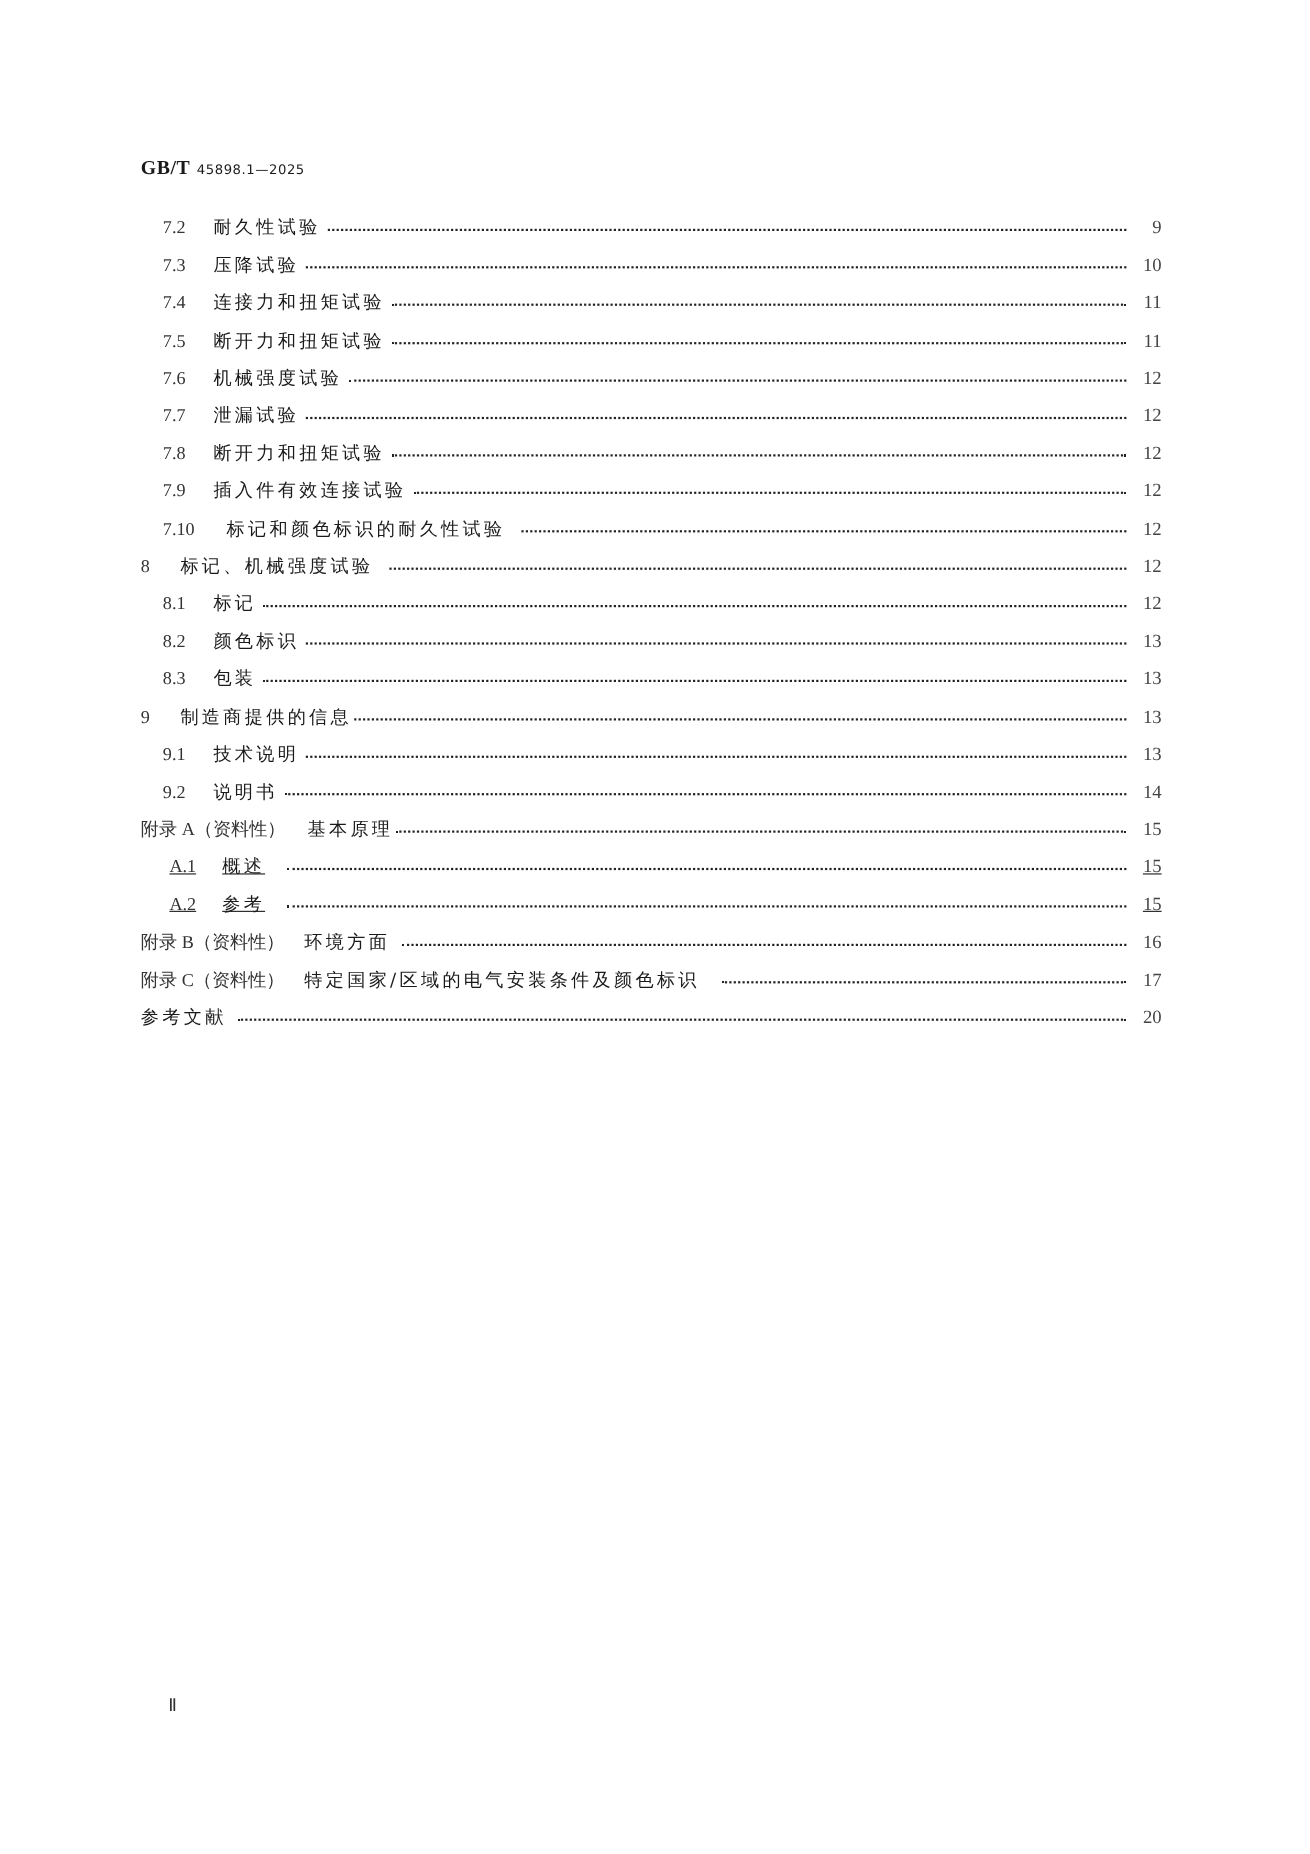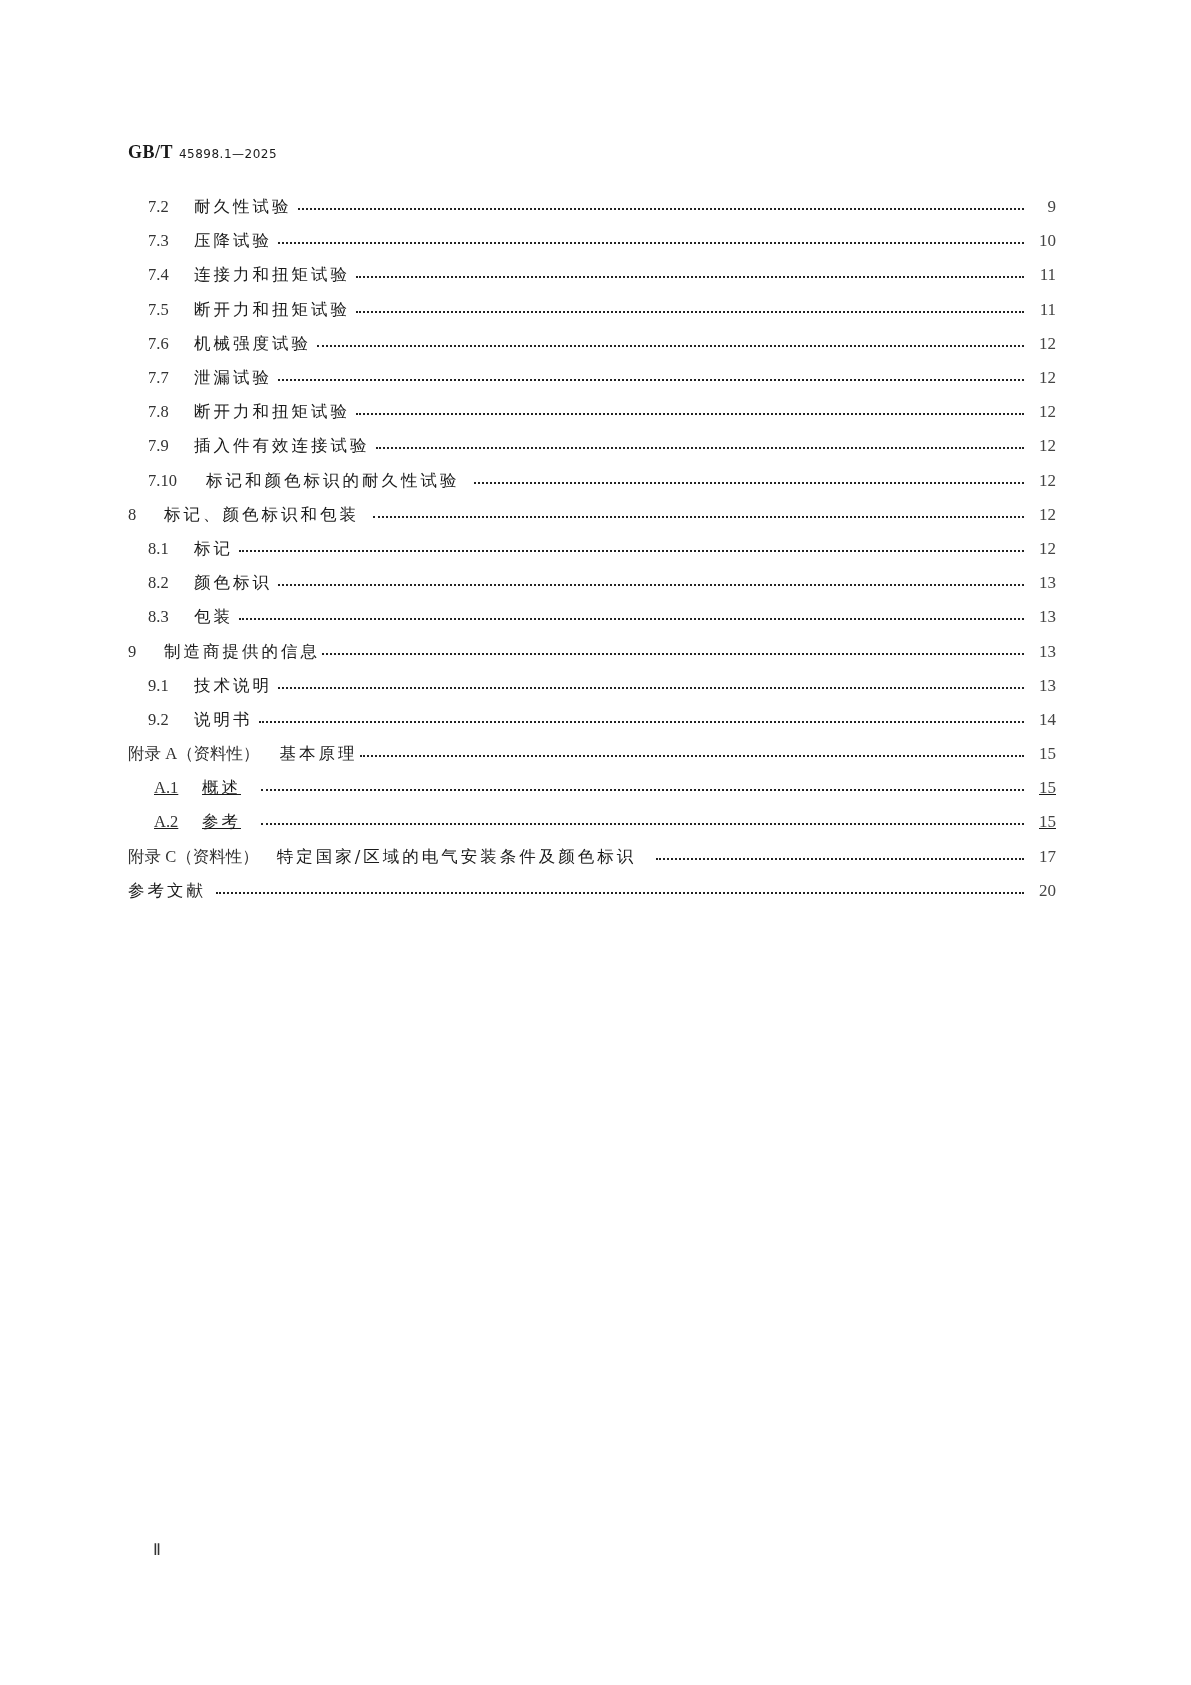--- a/index.html
+++ b/index.html
@@ -80,21 +80,21 @@
       <span class="page">12</span>
     </div>
   <div class="row lvl2">
       <span class="no" style="width:58px">7.10</span>
       <span class="title">标记和颜色标识的耐久性试验</span>
       <span class="leader" style="margin-left:14px"></span>
       <span class="page">12</span>
     </div>
   <div class="row lvl1">
       <span class="no">8</span>
-      <span class="title">标记、颜色标识和包装</span>
+      <span class="title">标记、机械强度试验</span>
       <span class="leader" style="margin-left:14px"></span>
       <span class="page">12</span>
     </div>
   <div class="row lvl2">
       <span class="no">8.1</span>
       <span class="title">标记</span>
       <span class="leader"></span>
       <span class="page">12</span>
     </div>
   <div class="row lvl2">
@@ -139,20 +139,26 @@
       <span class="leader" style="margin-left:20px"></span>
       <span class="page">15</span>
     </div>
   <div class="row lvlA">
       <span class="no">A.2</span>
       <span class="title">参考</span>
       <span class="leader" style="margin-left:20px"></span>
       <span class="page">15</span>
     </div>
   <div class="row lvl0">
+      <span class="no" style="margin-right:18px">附录 B（资料性）</span>
+      <span class="title">环境方面</span>
+      <span class="leader" style="margin-left:10px"></span>
+      <span class="page">16</span>
+    </div>
+  <div class="row lvl0">
       <span class="no" style="margin-right:18px">附录 C（资料性）</span>
       <span class="title">特定国家/区域的电气安装条件及颜色标识</span>
       <span class="leader" style="margin-left:20px"></span>
       <span class="page">17</span>
     </div>
   <div class="row lvl0">
       <span class="no" style="margin-right:0"></span>
       <span class="title">参考文献</span>
       <span class="leader" style="margin-left:10px"></span>
       <span class="page">20</span>

